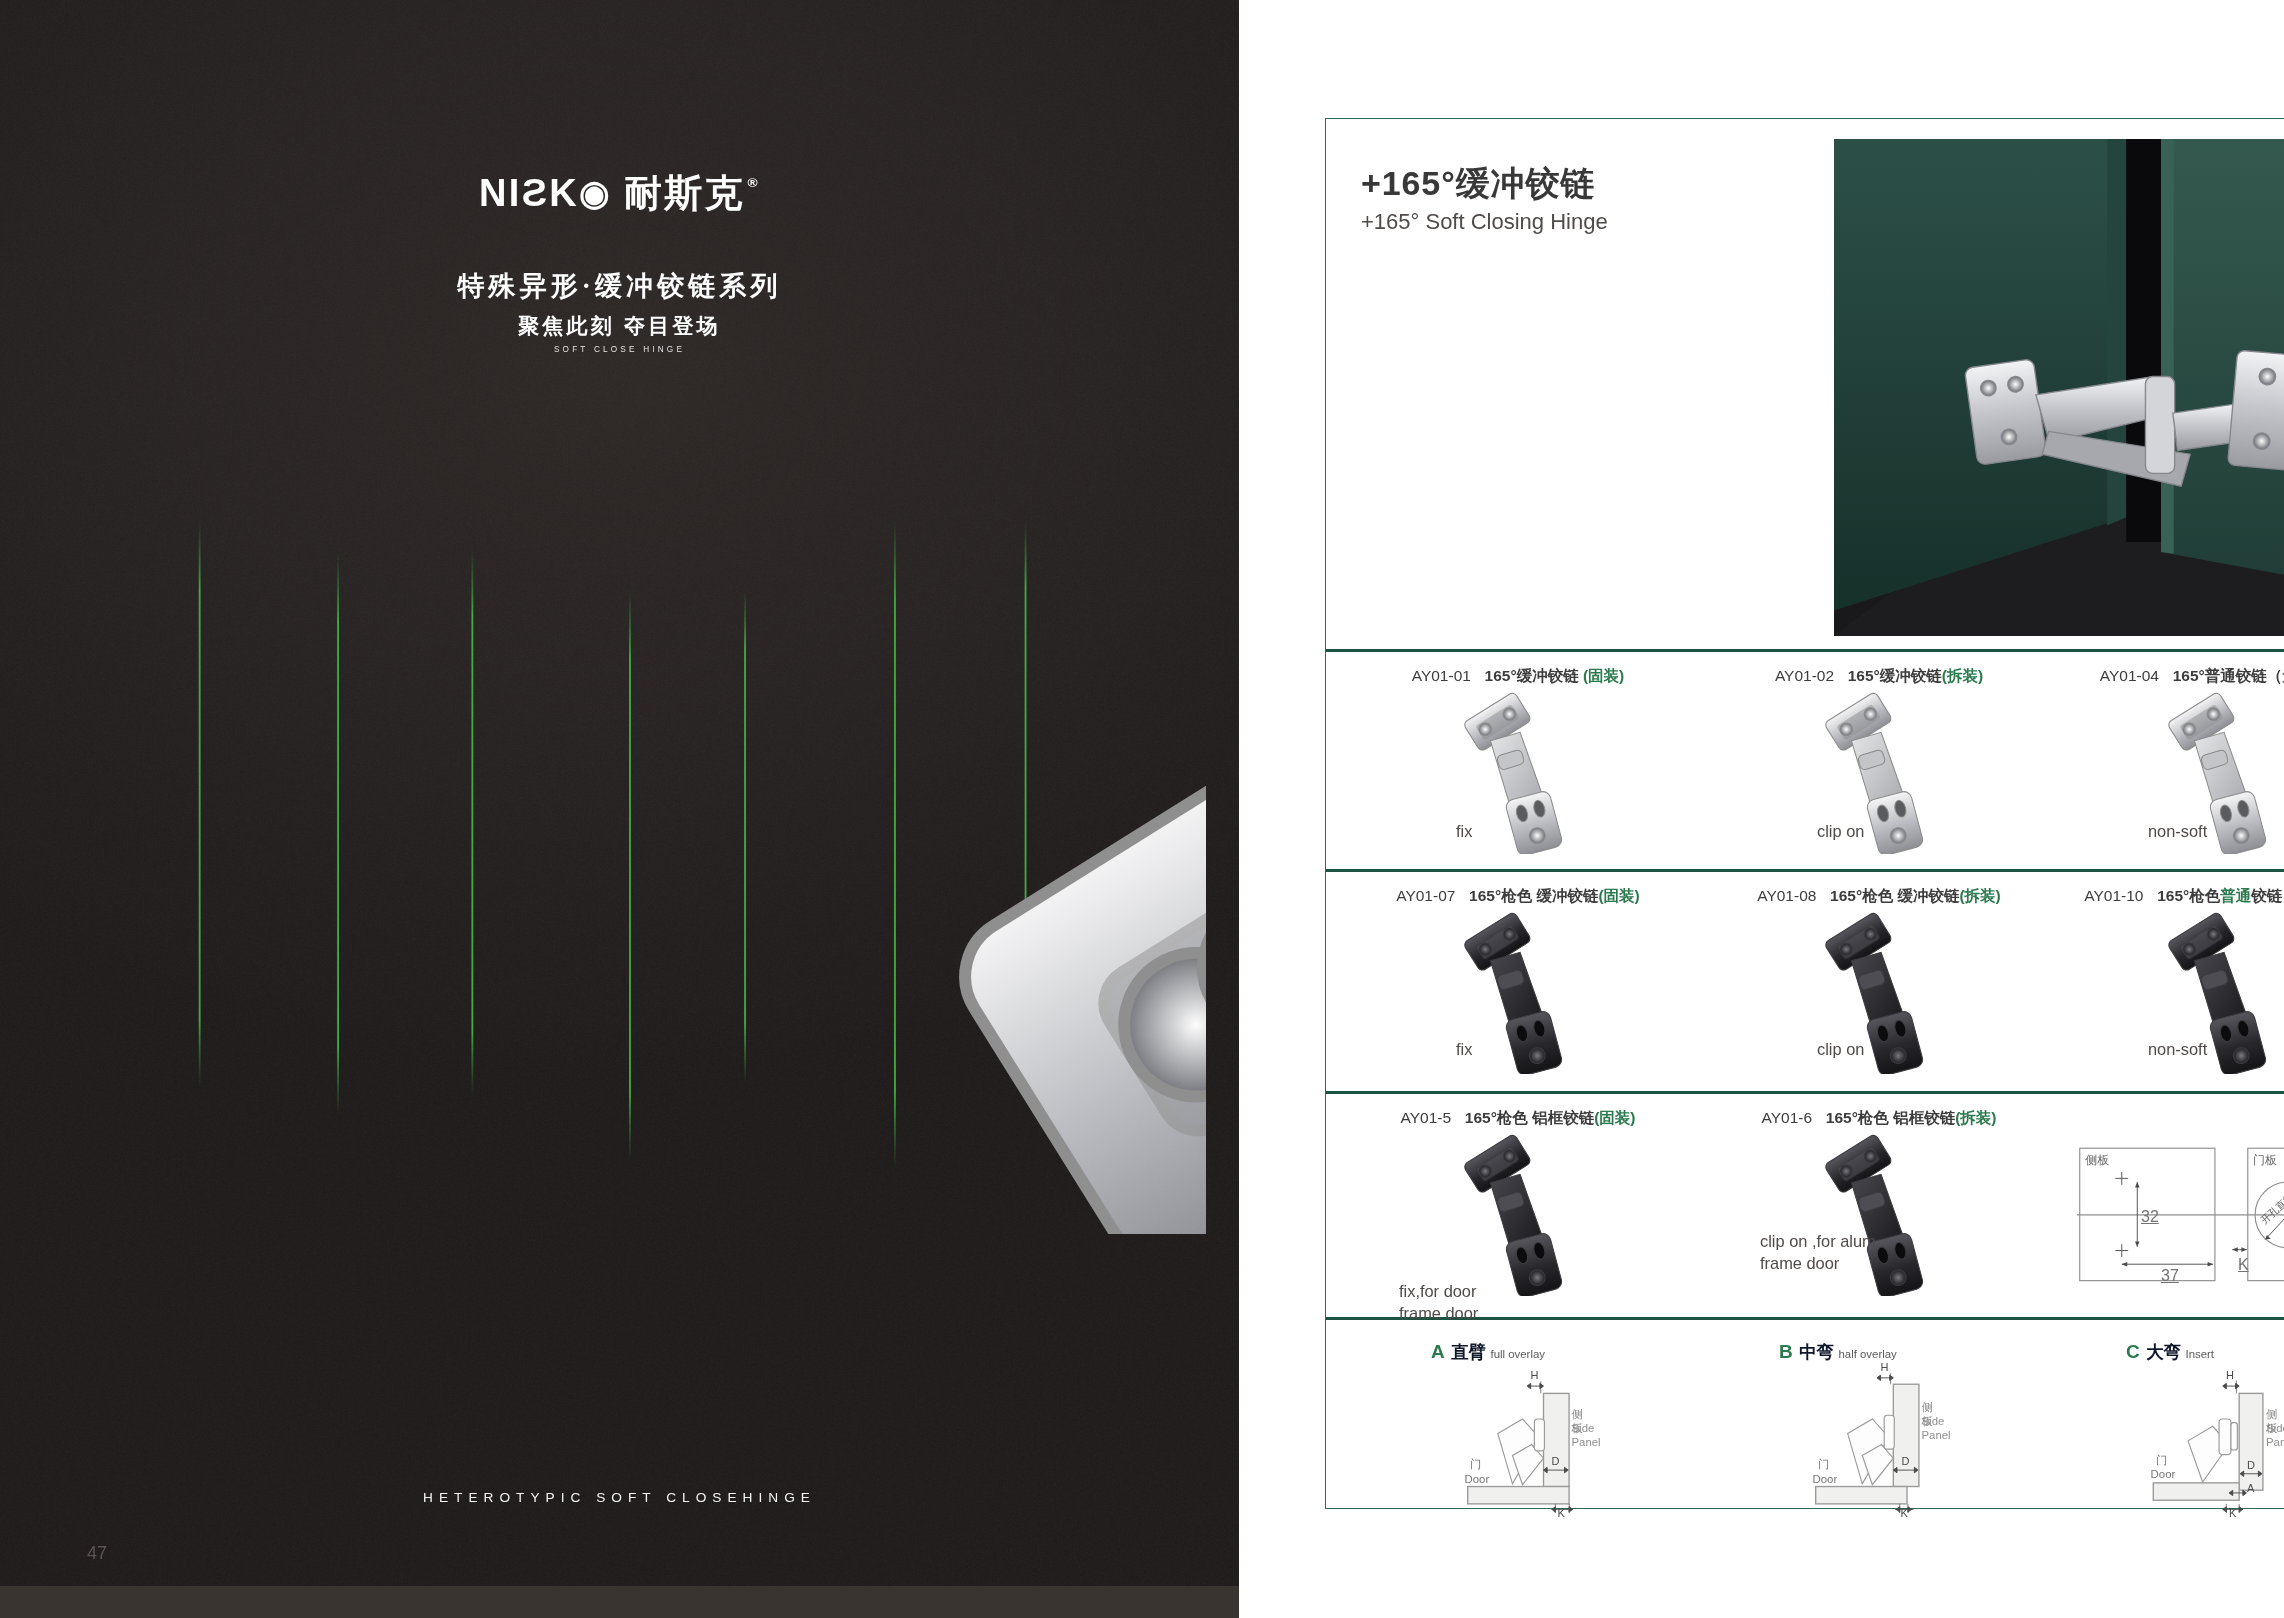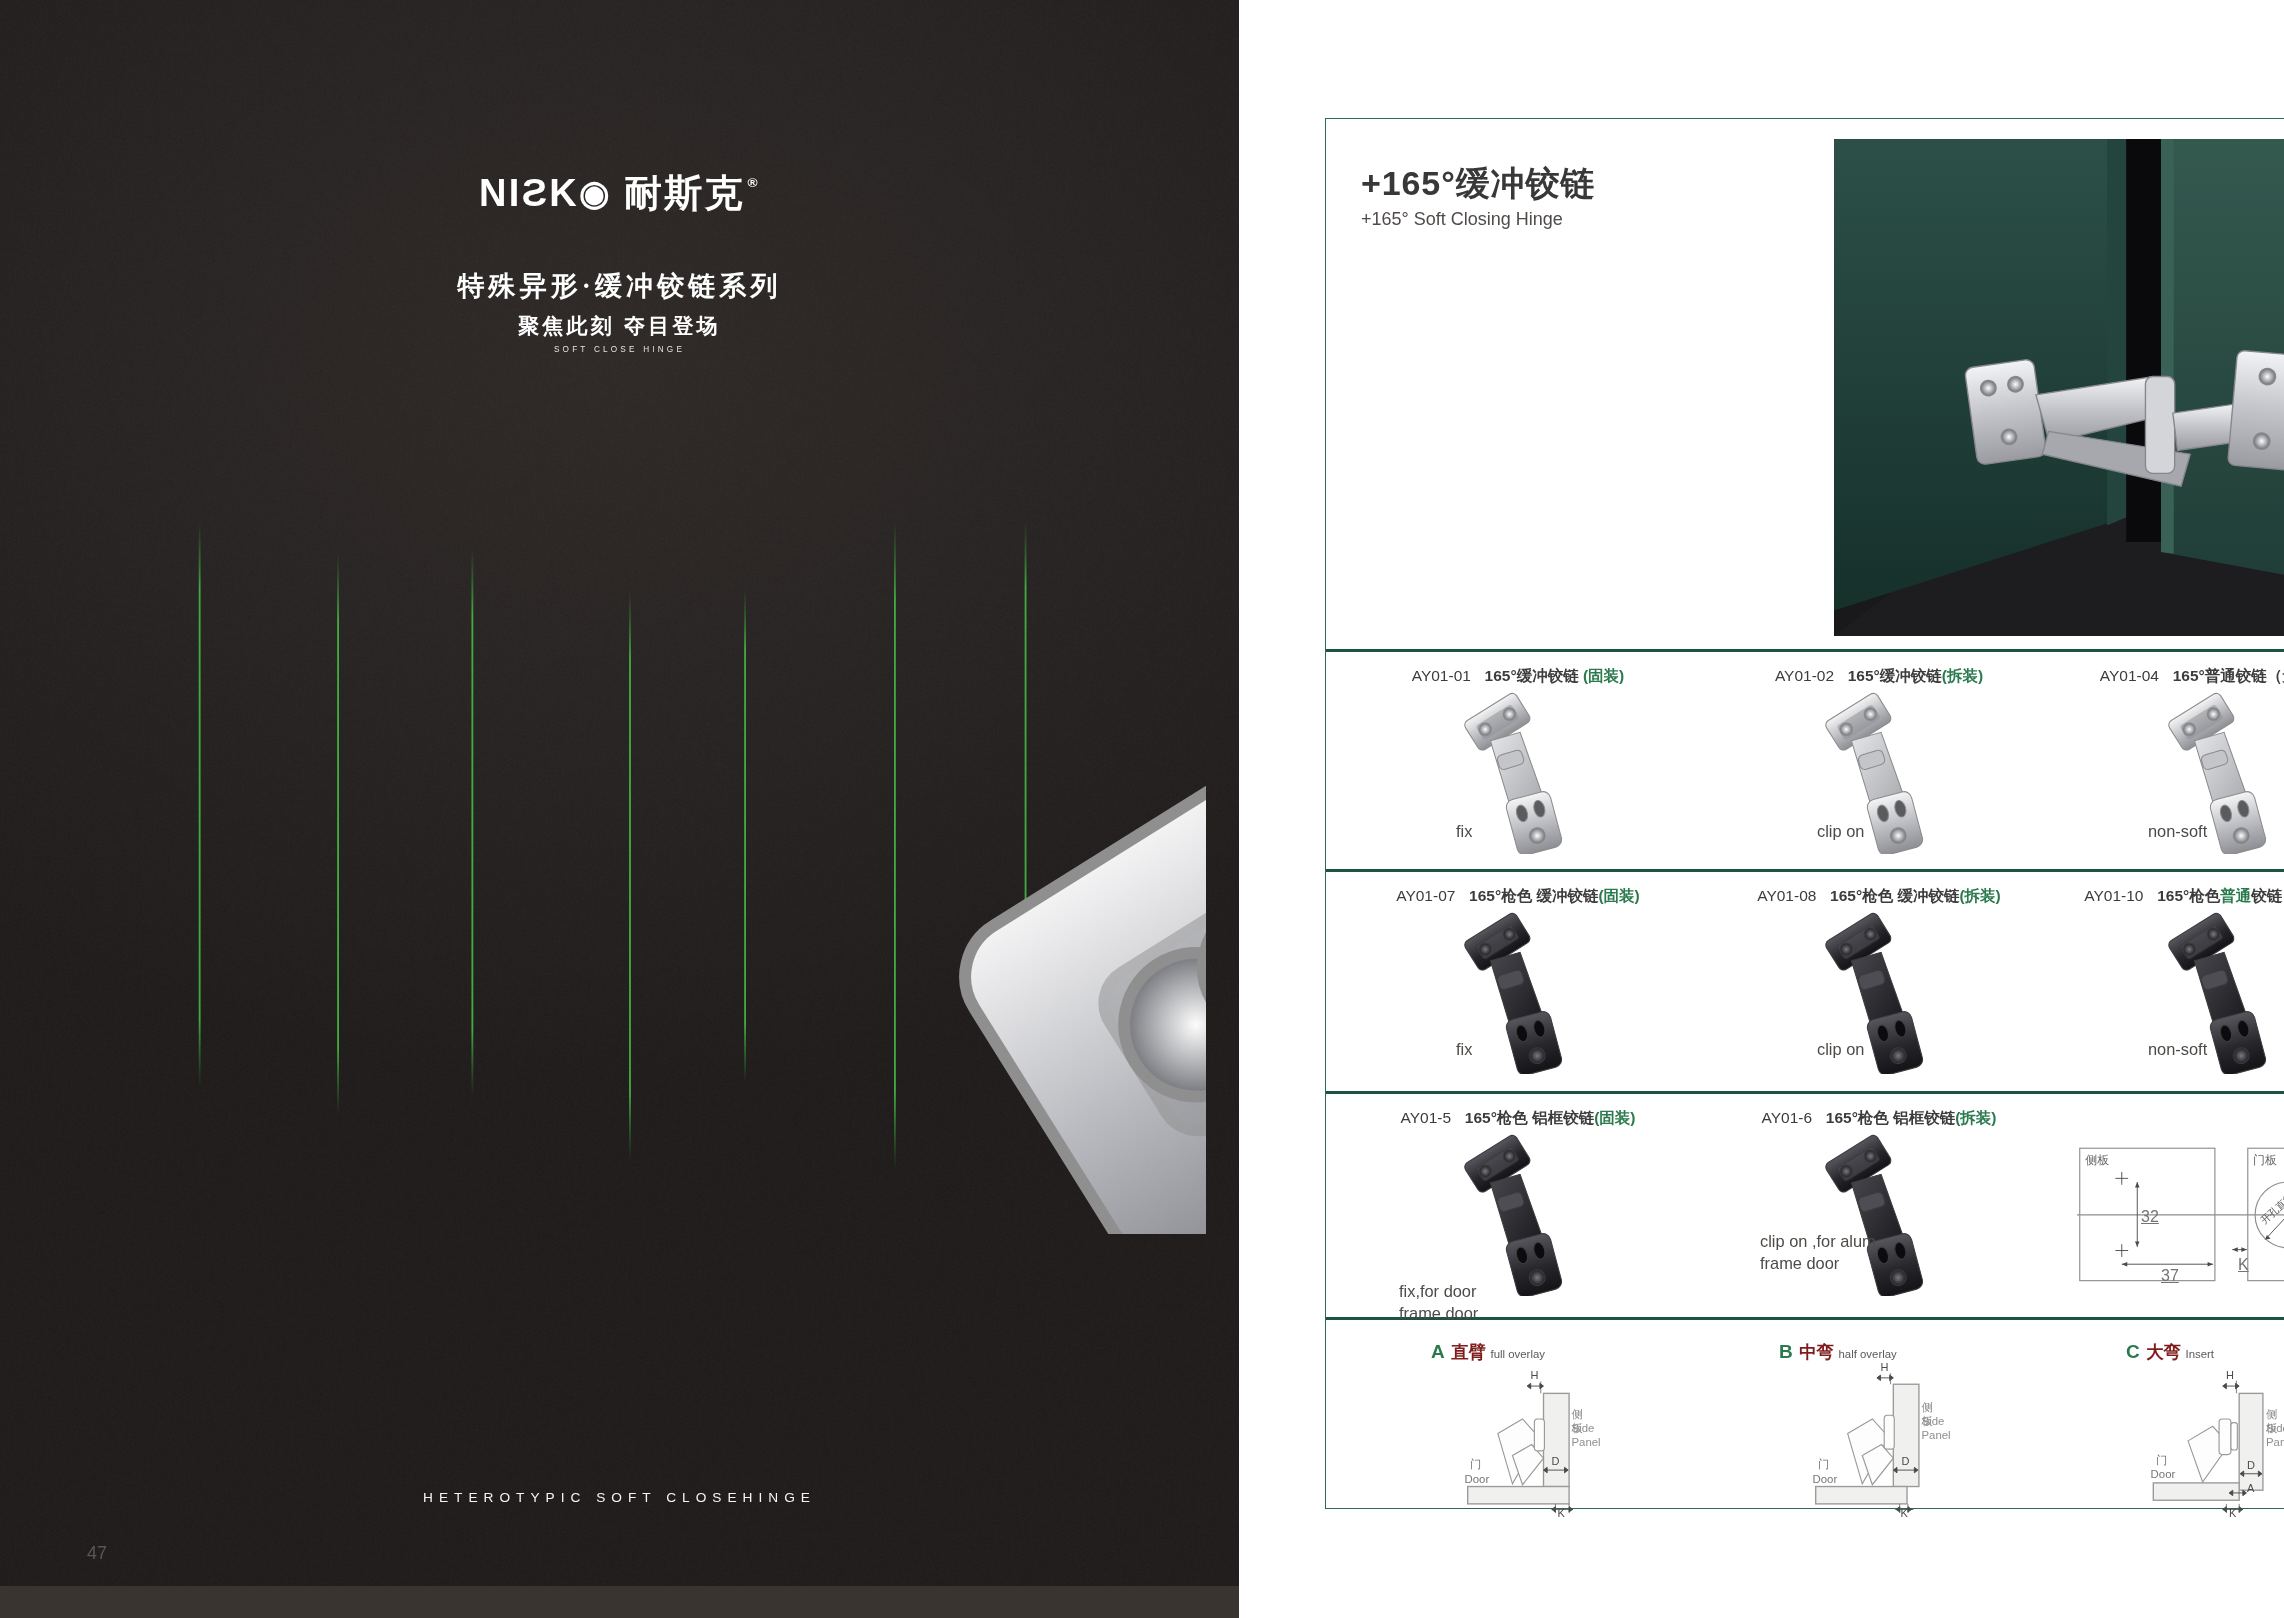--- a/index.html
+++ b/index.html
@@ -19,42 +19,42 @@
   .lp-sub{top:312px;font-size:21px;font-weight:bold;letter-spacing:3.2px;}
   .lp-tag{top:345px;font-size:8.2px;letter-spacing:3.2px;color:#e3e3e3;}
   .lp-footer{top:1490px;font-size:13.7px;letter-spacing:6px;color:#f5f5f5;}
   .lp-pagenum{position:absolute;left:87px;top:1543px;font-size:18px;color:#58514e;}
   .collage{position:absolute;left:32px;top:521px;}
   
   .page-right{position:absolute;left:1239px;top:0;width:1243px;height:1618px;background:#fff;}
   .frame{position:absolute;left:86px;top:118px;width:1064px;height:1391px;
          border:1.8px solid #2d6a56;box-sizing:border-box;}
   .rp-titlezh{position:absolute;left:35px;top:42px;font-size:34px;font-weight:bold;color:#383838;letter-spacing:0.9px;}
-  .rp-titleen{position:absolute;left:35px;top:90px;font-size:18px;color:#4f4b49;}
+  .rp-titleen{position:absolute;left:35px;top:90px;font-size:22px;color:#4f4b49;}
   .spec-zh{position:absolute;left:35px;top:167px;font-size:17.4px;color:#403c3a;line-height:31px;}
   .spec-en{position:absolute;left:35px;top:360px;font-size:13.7px;color:#57524f;line-height:26px;}
   .photo{position:absolute;left:508px;top:20px;width:548px;height:497px;}
   .hr{position:absolute;left:0;width:100%;height:3.2px;background:#1c5342;}
   .cell{position:absolute;}
   .prod-header{text-align:center;margin-top:13.7px;font-size:15.5px;color:#3c3c3c;white-space:nowrap;}
   .prod-header .code{margin-right:13.7px;font-weight:normal;}
   .prod-header .pname{font-weight:bold;}
   .grn{color:#2a7a4d;}
   .prod-img{display:block;margin:3.7px auto 0;width:151px;height:164px;}
   .caption{position:absolute;left:107px;bottom:27px;font-size:16.4px;color:#4e4a47;line-height:22px;}
   .cap3{left:50px;bottom:42px;}
   .drilling{position:absolute;left:751px;top:1021px;width:258px;height:153px;}
   .drilling svg{position:absolute;left:0;top:0;}
   .dlabel{position:absolute;font-size:12px;color:#666;}
   .ddim{position:absolute;font-size:16px;color:#737373;text-decoration:underline;}
   .dhole{position:absolute;left:179px;top:58px;font-size:10px;color:#555;transform:rotate(-42deg);}
   .ovcell{position:absolute;top:1201px;height:185px;}
   .ov-label{margin:20px 0 0 78px;white-space:nowrap;}
   .ov-letter{font-size:19px;font-weight:bold;color:#2a7a4d;}
-  .ov-zh{font-size:17.4px;font-weight:bold;color:#7f1d1d;margin-left:6.4px;}
+  .ov-zh{font-size:17.4px;font-weight:bold;color:#0f172a;margin-left:6.4px;}
   .ov-en{font-size:11.4px;color:#5a5a5a;margin-left:4.6px;margin-top:24px;}
   .ov-diag{position:relative;width:137px;height:151px;margin:0 auto;}
   .ov-diag svg{position:absolute;left:0;top:0;}
   .dim{position:absolute;font-size:11px;color:#4a4a4a;}
   .slab{position:absolute;font-size:11.4px;color:#8f8f8f;line-height:13.7px;}
 </style>
 </head>
 <body>
 
 <svg width="0" height="0" style="position:absolute" aria-hidden="true">

